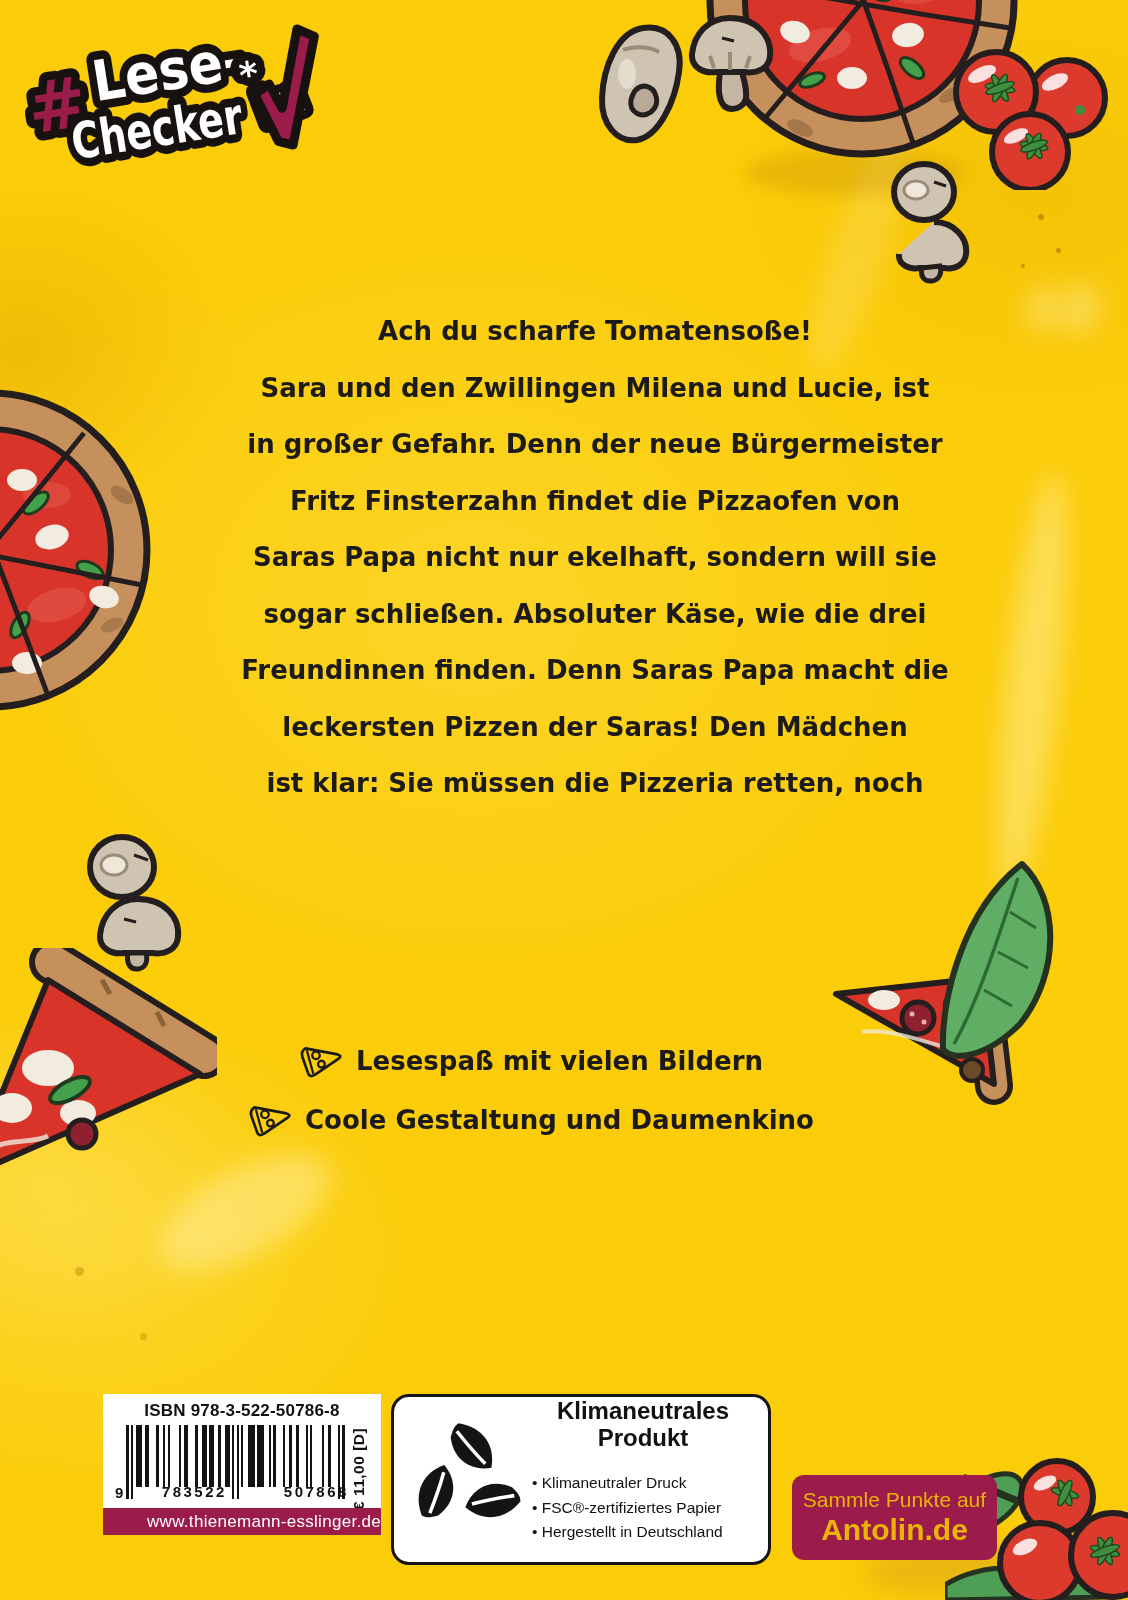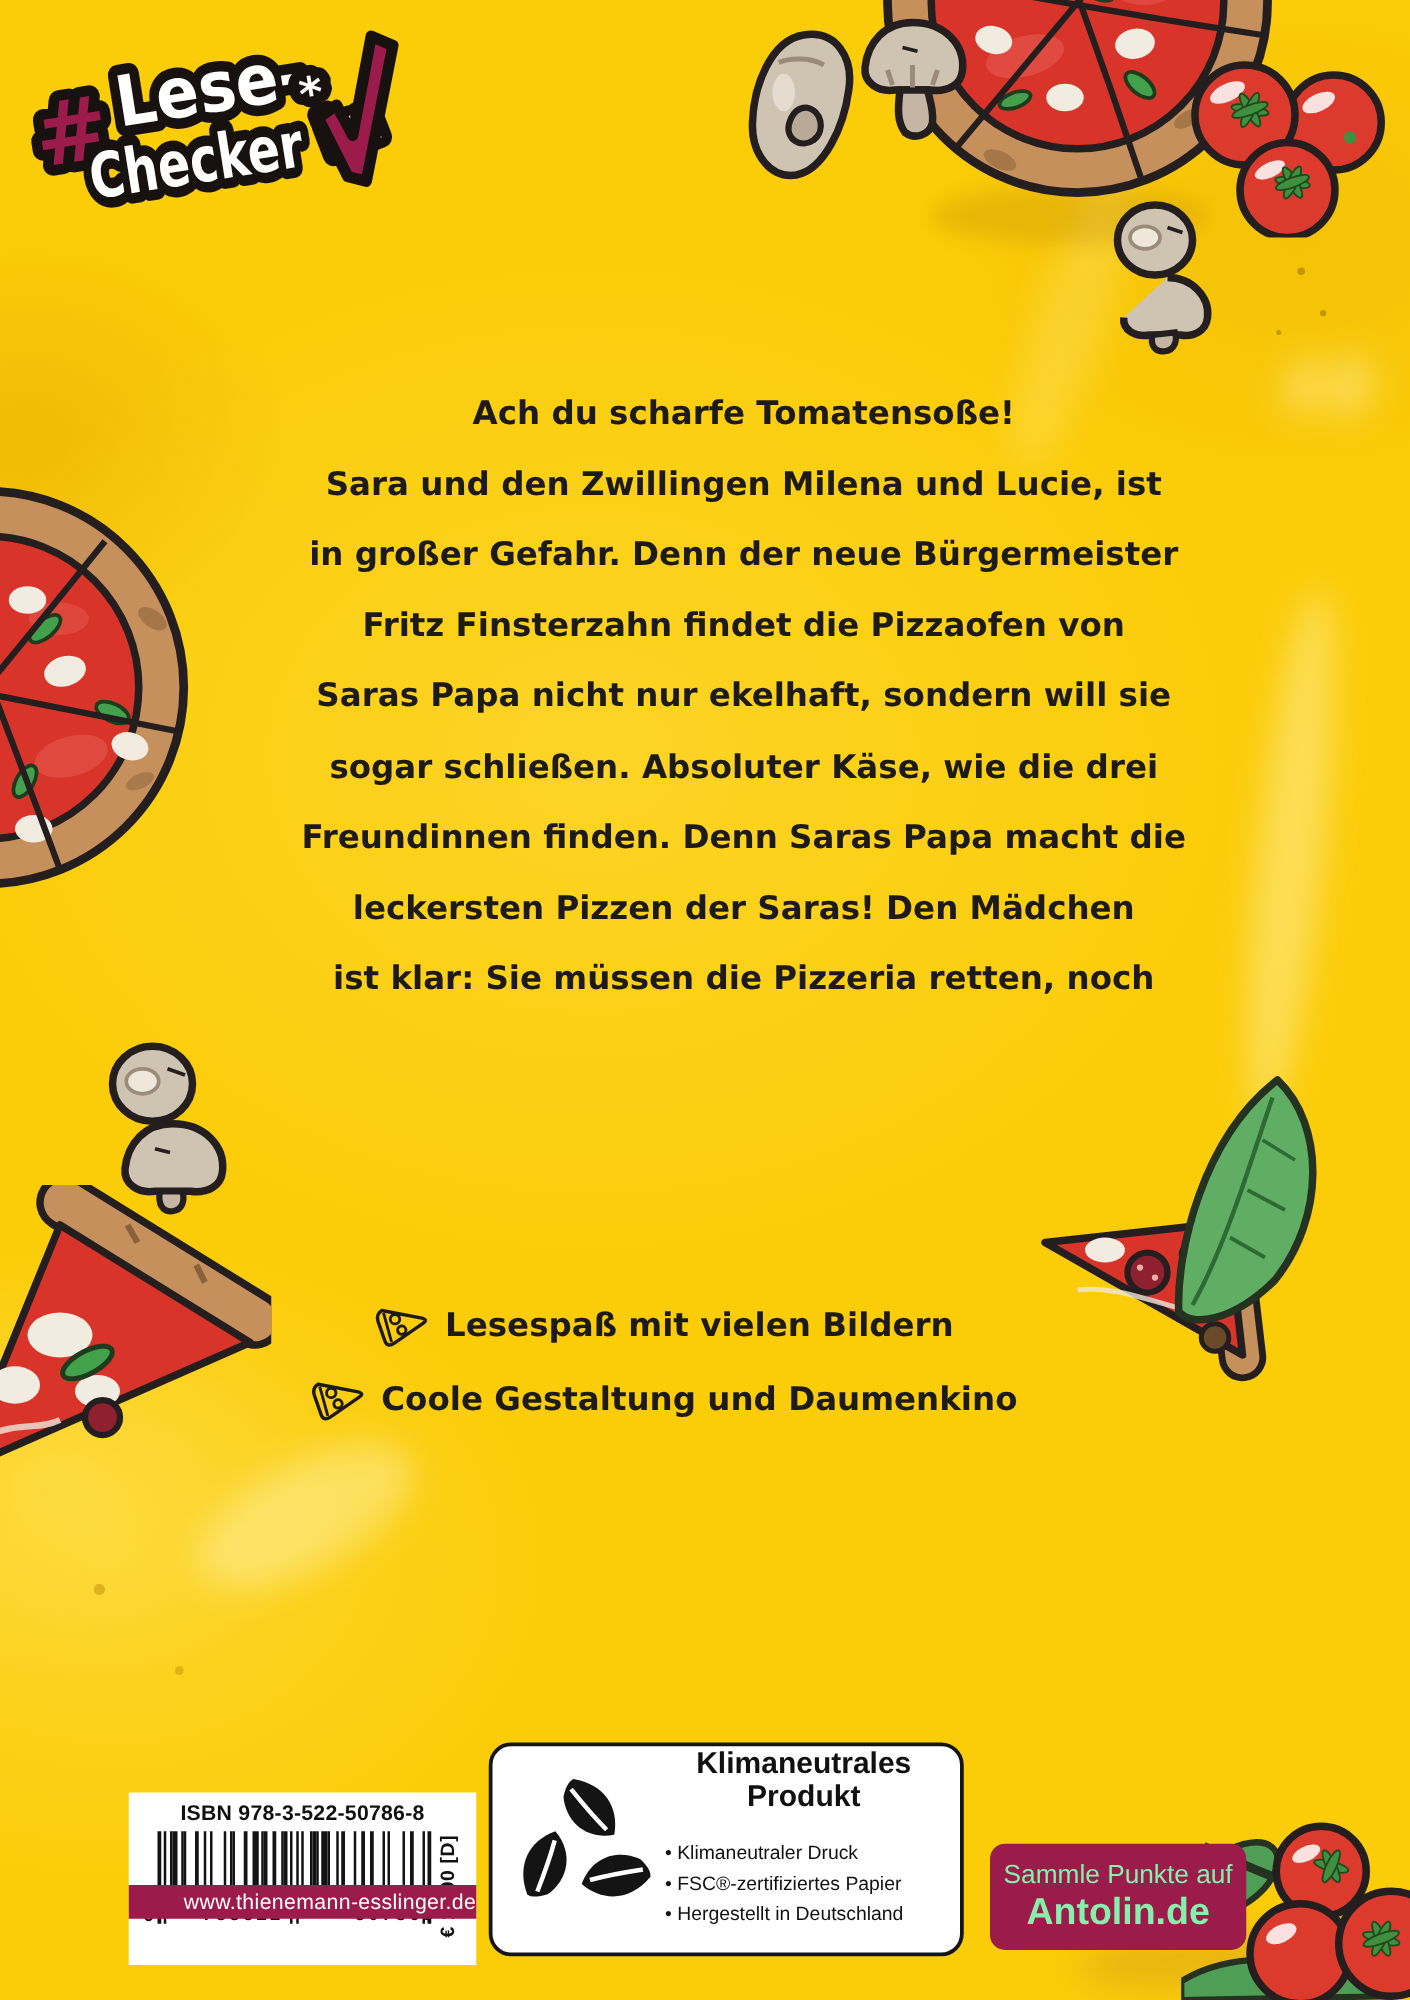--- a/index.html
+++ b/index.html
@@ -25,21 +25,21 @@
   .blurb{position:absolute;left:0;top:303px;width:1128px;text-align:center;
     color:#1d1b19;font-weight:bold;font-size:26px;padding-left:31px;}
   .blurb .bl{height:56.5px;line-height:56.5px;white-space:nowrap;}
   
   .features{position:absolute;left:-33px;top:1031px;width:1128px;}
   .feat-row{display:flex;justify-content:center;align-items:center;height:59px;
     color:#1d1b19;font-weight:bold;font-size:26px;white-space:nowrap;}
   .feat-icon{width:44px;height:36px;margin-right:13px;transform:rotate(-8deg);flex:0 0 auto;}
   
   .isbn-box{position:absolute;left:103px;top:1394px;width:278px;height:138px;background:#fff;
-    font-family:"Liberation Sans",sans-serif;color:#111;margin-top:40px;}
+    font-family:"Liberation Sans",sans-serif;color:#111;}
   .isbn-label{text-align:center;font-weight:bold;font-size:17px;margin-top:7px;letter-spacing:.2px;}
   .bc-row{display:flex;align-items:flex-start;margin:4px 0 0 12px;}
   .bc-lead{font-size:15px;align-self:flex-end;margin:0 3px 12px 0;font-weight:bold;}
   .bc-area{position:relative;}
   .bc-bars{display:flex;align-items:flex-start;height:76px;}
   .bc-m{width:2.3px;height:62px;}
   .bc-m.guard{height:74px;}
   .bc-m.on{background:#131313;}
   .bc-digits{position:absolute;top:58px;left:7px;width:244px;display:flex;}
   .bc-digits span{flex:1;text-align:center;font-size:15px;font-weight:bold;letter-spacing:2.5px;}
@@ -47,21 +47,21 @@
     height:88px;margin-left:5px;text-align:center;letter-spacing:.5px;}
   .pub-bar{position:absolute;left:103px;top:1508px;width:278px;height:27px;background:#9B1C4B;
     color:#fff;font-family:"Liberation Sans",sans-serif;font-size:17px;font-weight:500;
     display:flex;align-items:center;justify-content:flex-end;letter-spacing:.3px;}
   .climate-box{position:absolute;left:391px;top:1394px;width:374px;height:165px;background:#fff;
     border:3px solid #151515;border-radius:18px;font-family:"Liberation Sans",sans-serif;color:#111;}
   .climate-title{position:absolute;left:135px;top:0;width:228px;text-align:center;
     font-weight:bold;font-size:24px;line-height:27px;}
   .climate-bullets{position:absolute;left:138px;top:74px;font-size:15.5px;line-height:24.5px;}
   .antolin{position:absolute;left:792px;top:1475px;width:205px;height:85px;background:#9B1C4B;
-    border-radius:12px;color:#86efac;font-family:"Liberation Sans",sans-serif;text-align:center;}
+    border-radius:12px;color:#eab308;font-family:"Liberation Sans",sans-serif;text-align:center;}
   .antolin .l1{font-size:21px;margin-top:13px;}
   .antolin .l2{font-size:30px;font-weight:bold;margin-top:1px;}
 </style>
 </head>
 <body>
 
 <div class="page">
 
   <div class="streak" style="left:1005px;top:470px;width:55px;height:430px;transform:rotate(6deg);"></div>
   <div class="streak" style="left:830px;top:130px;width:55px;height:250px;transform:rotate(18deg);opacity:.5;"></div>

